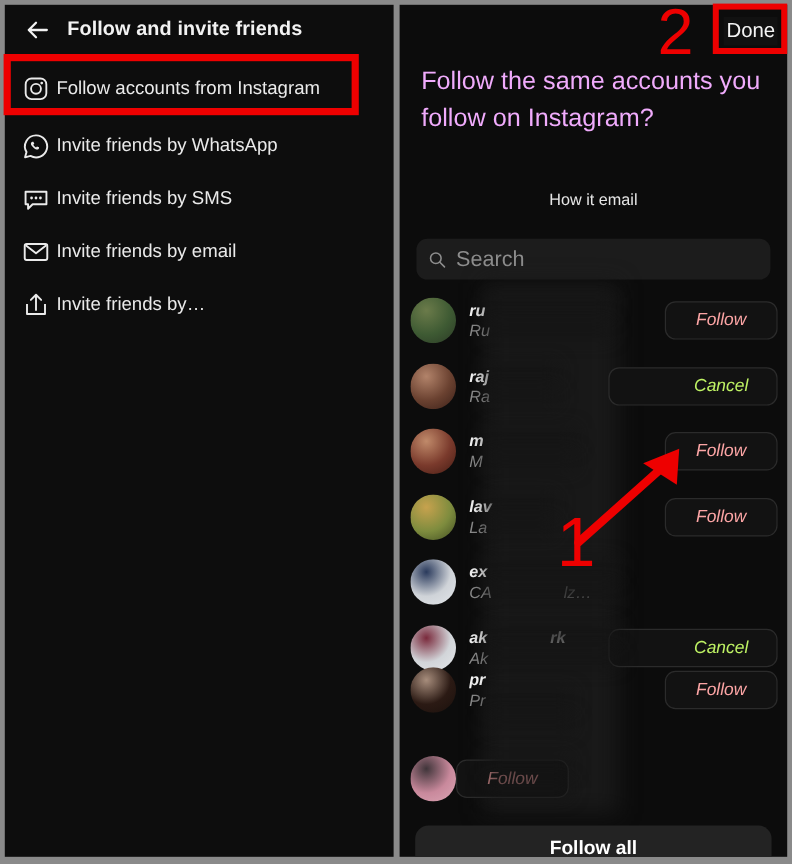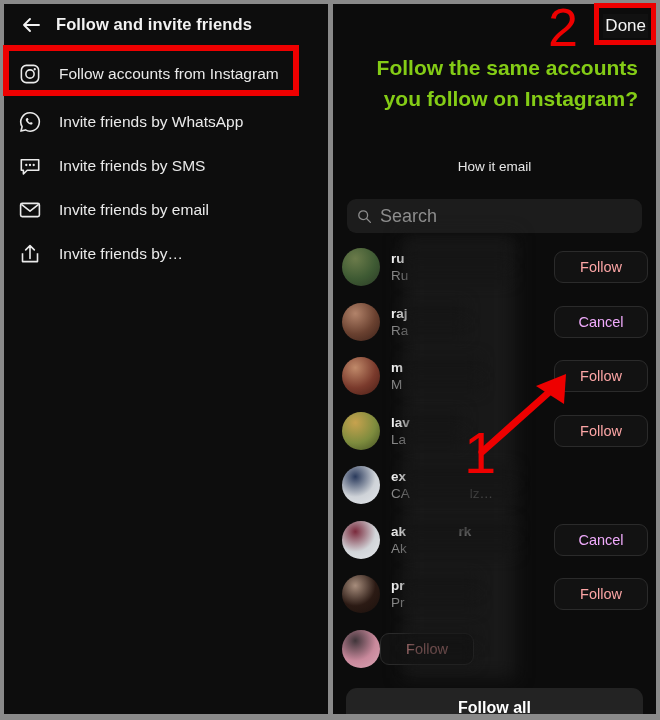--- a/index.html
+++ b/index.html
@@ -61,42 +61,42 @@
   }
   .menu-item .mi-icon {
     width: 26px; height: 26px;
     margin-left: 13px;
     display: flex; align-items: center; justify-content: center;
     flex: 0 0 26px;
   }
   .menu-item .mi-label {
     color: #eaeaea;
     font-size: 15.5px;
-    margin-left: 16px;
+    margin-left: 4px;
     white-space: nowrap;
   }
 
   
   #done-button {
     position: absolute;
     right: 8px; top: 10px;
     color: #f4f4f4;
     font-size: 17px;
     padding: 2px 2px;
     background: #111;
   }
 
   #ig-title {
     position: absolute;
     left: 18px; top: 48px;
     width: 287px;
-    text-align: right;
-    color: #84cc16;
+    text-align: left;
+    color: #f0abfc;
     font-size: 21px;
-    font-weight: bold;
+    font-weight: normal;
     line-height: 31px;
   }
   #how-it-works {
     position: absolute;
     left: 18px; top: 155px;
     width: 287px;
     text-align: center;
     color: #e6e6e6;
     font-size: 13.5px;
   }
@@ -127,20 +127,21 @@
     width: 323px;
     height: 440px;
   }
   .user-row {
     position: absolute;
     left: 0;
     width: 323px;
     height: 54px;
     display: flex;
     align-items: center;
+    font-style: italic;
   }
   .avatar {
     width: 38px; height: 38px;
     border-radius: 50%;
     margin-left: 9px;
     flex: 0 0 38px;
     overflow: hidden;
     position: relative;
   }
   .avatar .av-in {
@@ -170,21 +171,21 @@
     width: 92px;
     height: 30px;
     margin-right: 8px;
     border: 1px solid #2b2b2b;
     border-radius: 9px;
     background: #121212;
     display: flex; align-items: center; justify-content: center;
     font-size: 14.5px;
   }
   .action-btn.state-follow    { color: #fca5a5; }
-  .action-btn.state-cancel    { color: #f0abfc; }
+  .action-btn.state-cancel    { color: #bef264; padding-left: 47px; }
   .action-btn.state-following { color: #8e8e8e; }
 
   
   .blur-mask {
     position: absolute;
     background: #151515;
     filter: blur(7px);
     pointer-events: none;
   }
 
@@ -376,21 +377,21 @@
             <div class="av-in" style="background: radial-gradient(circle at 35% 28%, rgb(122, 42, 60) 0%, rgb(210, 213, 217) 55%, rgb(229, 232, 235) 100%);"></div>
           </div>
           <div class="names">
             <div class="uname">ak&nbsp;&nbsp;&nbsp;&nbsp;&nbsp;&nbsp;&nbsp;&nbsp;&nbsp;&nbsp;&nbsp;&nbsp;&nbsp;&nbsp;rk</div>
             <div class="fullname">Ak</div>
           </div>
           <div class="action-btn state-cancel">Cancel</div>
         </div>
         <div class="blur-mask" style="left: 72px; top: 281px; width: 110px; height: 16px;"></div>
         <div class="blur-mask" style="left: 72px; top: 301px; width: 110px; height: 14px;"></div>
-        <div class="user-row" style="top: 327px;">
+        <div class="user-row" style="top: 308px;">
           <div class="avatar">
             <div class="av-in" style="background: radial-gradient(circle at 35% 28%, rgb(167, 141, 124) 0%, rgb(43, 26, 20) 55%, rgb(26, 16, 12) 100%);"></div>
           </div>
           <div class="names">
             <div class="uname">pr</div>
             <div class="fullname">Pr</div>
           </div>
           <div class="action-btn state-follow">Follow</div>
         </div>
         <div class="blur-mask" style="left: 72px; top: 335px; width: 72px; height: 16px;"></div>

